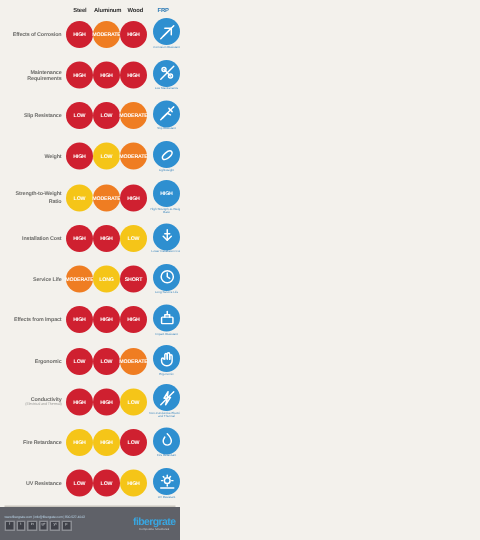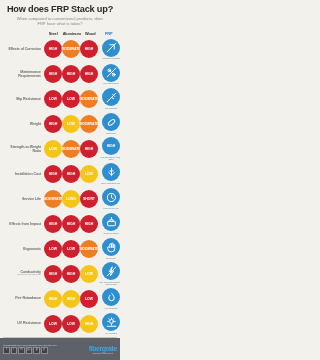--- a/index.html
+++ b/index.html
@@ -84,24 +84,20 @@
   }
   .logo{display:flex;flex-direction:column;align-items:center;}
   .logo-main{font-size:7px;font-weight:bold;color:#39a6e0;letter-spacing:-0.4px;line-height:7px;}
   .logo-sub{font-size:1.9px;color:#cfd2d6;letter-spacing:0.1px;}
 </style>
 </head>
 <body>
 
 <div class="sheet">
 
-  <div class="header">
-    <div class="title">How does FRP Stack up?</div>
-    <div class="subtitle">When compared to conventional products, does FRP have what is takes?</div>
-  </div>
 
   <div class="colhead">
     <div class="spacer"></div>
     <div class="ch">Steel</div>
     <div class="ch">Aluminum</div>
     <div class="ch">Wood</div>
     <div class="ch frp">FRP</div>
   </div>
 
   <div class="rows" id="rows">

